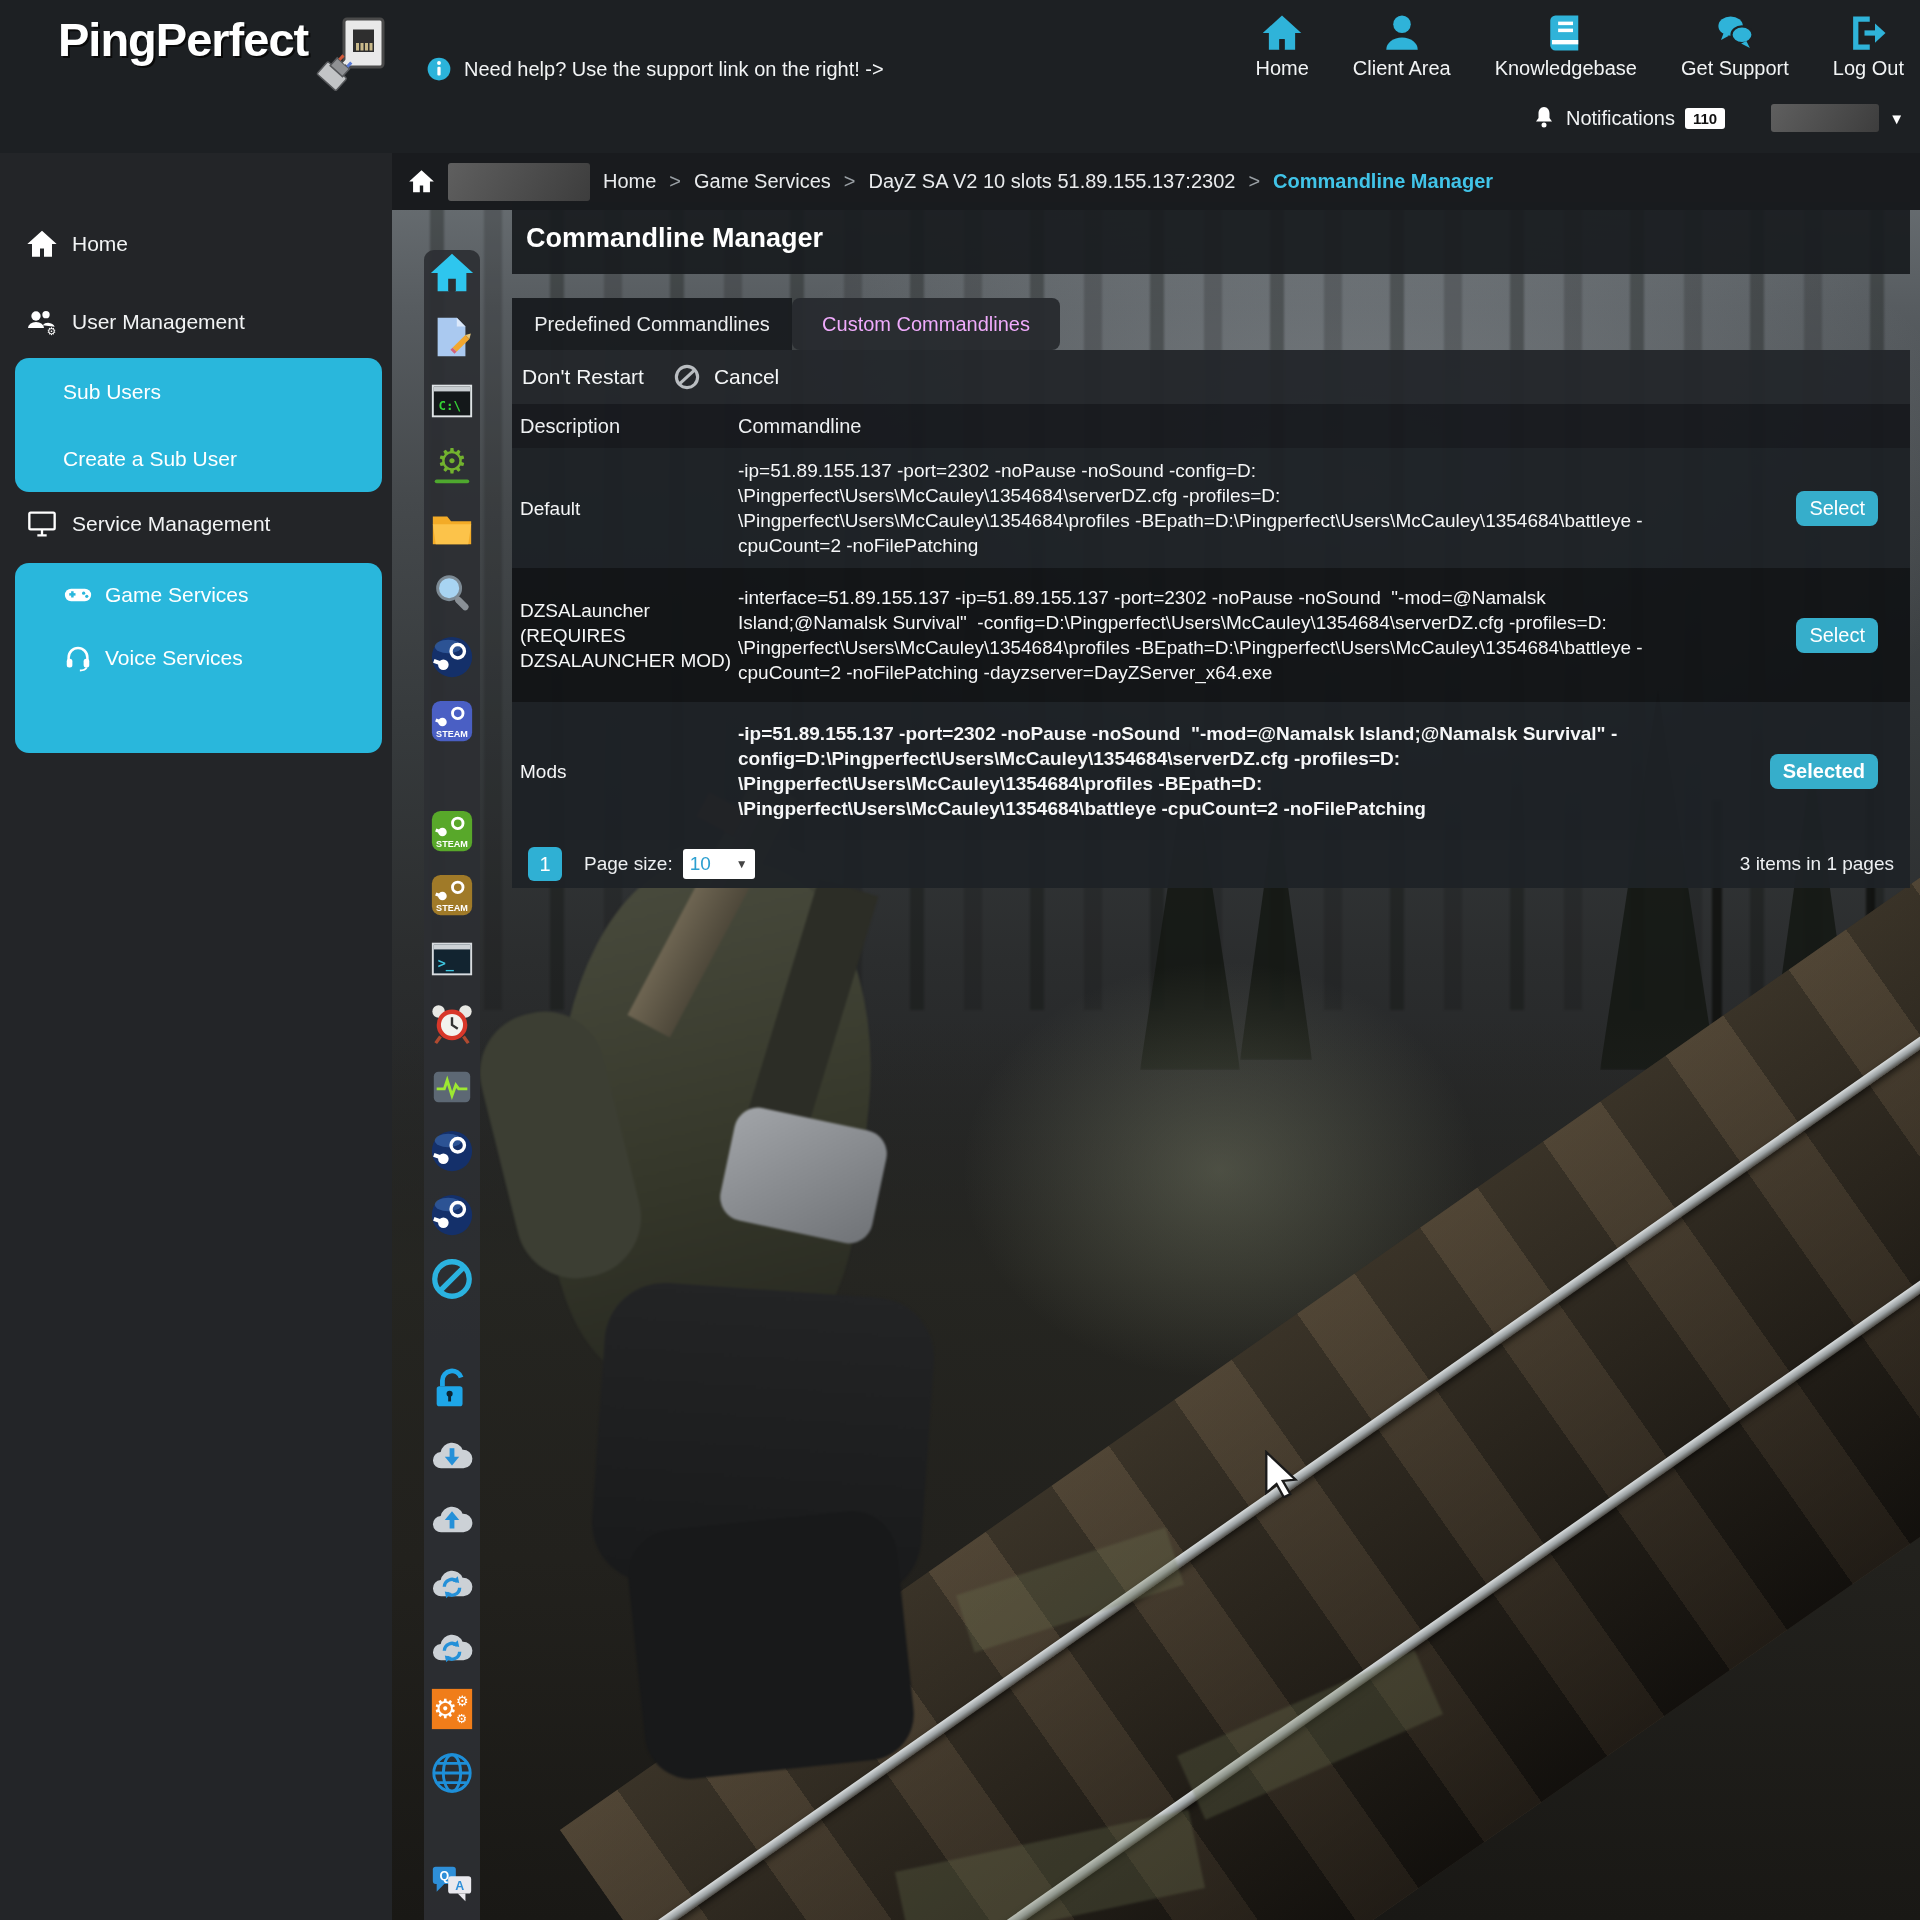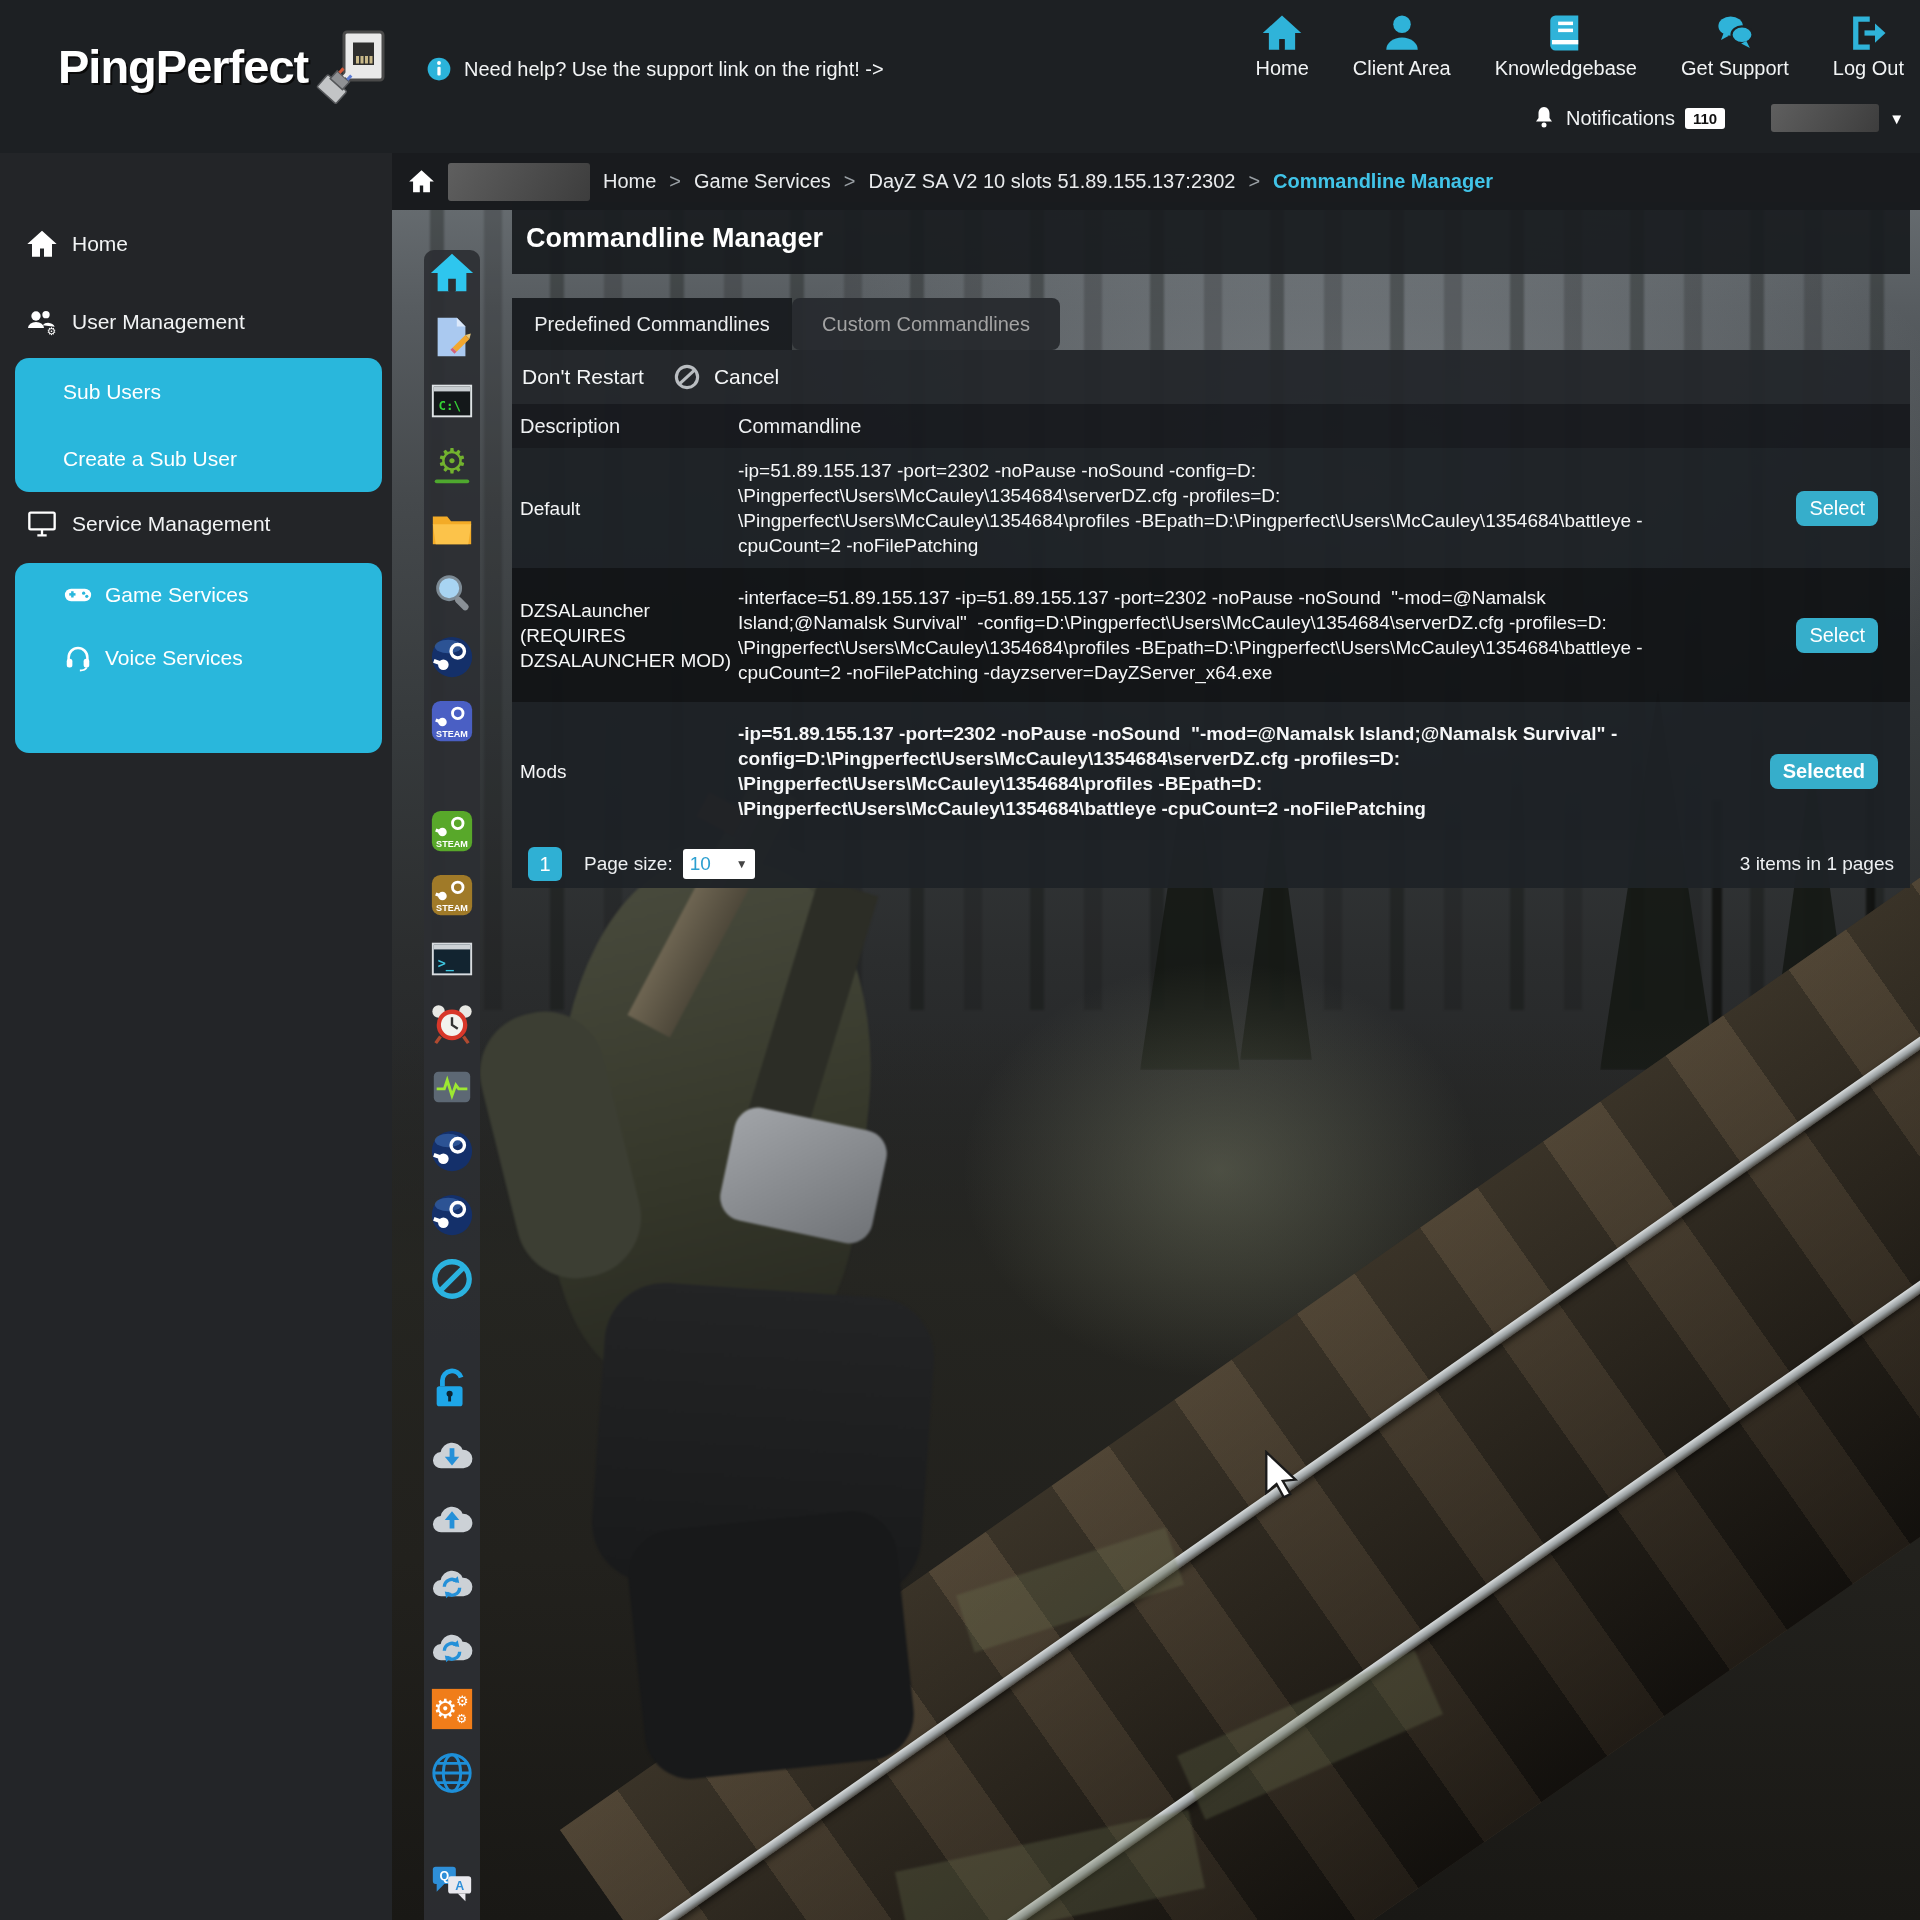--- a/index.html
+++ b/index.html
@@ -28,21 +28,21 @@
       linear-gradient(0deg,rgba(0,0,0,.55),rgba(96,85,64,.30)),
       repeating-linear-gradient(90deg,rgba(86,70,52,.55) 0 70px,rgba(32,27,21,.65) 70px 150px);
     background-color:#3a352c;}
   .rail{position:absolute;left:0;right:0;height:11px;
     background:linear-gradient(180deg,#d8dcdd,#9aa0a2 55%,#4c4a45);box-shadow:0 3px 6px rgba(0,0,0,.6)}
   .grasstuft{background:rgba(112,117,82,.28);filter:blur(1px)}
   #figure{position:absolute;inset:0;z-index:3;filter:blur(1px)}
 
   
   #topbar{left:0;top:0;width:1920px;height:153px;background:#1d2023;z-index:10}
-  #logo{left:58px;top:25px;display:flex;align-items:center}
+  #logo{left:58px;top:12px;display:flex;align-items:flex-start}
   #logo .t{font-size:47px;font-weight:800;letter-spacing:-1px;color:#fff;
     text-shadow:2px 2px 0 #0a0a0a;font-style:normal}
   #help{left:426px;top:56px;display:flex;align-items:center;gap:12px;font-size:20px;color:#f2f4f5}
   #mainnav{right:16px;top:12px;display:flex;gap:44px}
   .navitem{display:flex;flex-direction:column;align-items:center;gap:3px;cursor:pointer}
   .navitem .ic{width:42px;height:42px}
   .navitem .lb{font-size:20px;color:#f2f4f5;white-space:nowrap}
   #notifrow{right:16px;top:104px;display:flex;align-items:center;gap:10px}
   #notifrow .lb{font-size:20px;color:#f2f4f5}
   .badge{background:#fff;color:#111;font-weight:bold;font-size:15px;border-radius:3px;padding:2px 8px}
@@ -76,21 +76,21 @@
   .rail-gap{height:46px}
 
   
   #panel{left:512px;top:202px;width:1398px;z-index:10}
   #titlestrip{height:72px;background:rgba(24,27,30,.92);display:flex;align-items:center;
     padding-left:14px;box-sizing:border-box;margin-bottom:24px}
   #titlestrip .t{font-size:27px;font-weight:bold;color:#fff}
   #tabs{display:flex;height:52px;margin-bottom:0}
   .tab{display:flex;align-items:center;justify-content:center;font-size:20px;color:#eceeef;cursor:pointer}
   .tab.active{width:280px;background:rgba(25,28,31,.96)}
-  .tab.inactive{width:268px;background:rgba(40,43,47,.96);border-radius:8px;color:#a3a3a3}
+  .tab.inactive{width:268px;background:rgba(40,43,47,.96);border-radius:8px;color:#f0abfc}
   #toolbar{height:54px;background:rgba(35,39,43,.96);display:flex;align-items:center;gap:12px;
     padding-left:10px;box-sizing:border-box;font-size:21px;color:#f4f6f7}
   #toolbar .btn{cursor:pointer}
   #toolbar .ic{width:30px;height:30px;margin-left:16px}
   .thead{height:44px;background:rgba(23,25,29,.96);display:flex;align-items:center;font-size:20px;color:#eef0f2}
   .cell-desc{width:226px;padding-left:8px;box-sizing:border-box;flex:none}
   .cell-cmd{flex:1;padding-right:6px}
   .cell-btn{width:130px;flex:none;display:flex;justify-content:flex-end;padding-right:32px;box-sizing:border-box}
   .trow{display:flex;align-items:center;font-size:19px;line-height:25px;color:#f6f7f8}
   .trow .cell-desc{align-self:center;padding-top:8px;padding-bottom:8px}

